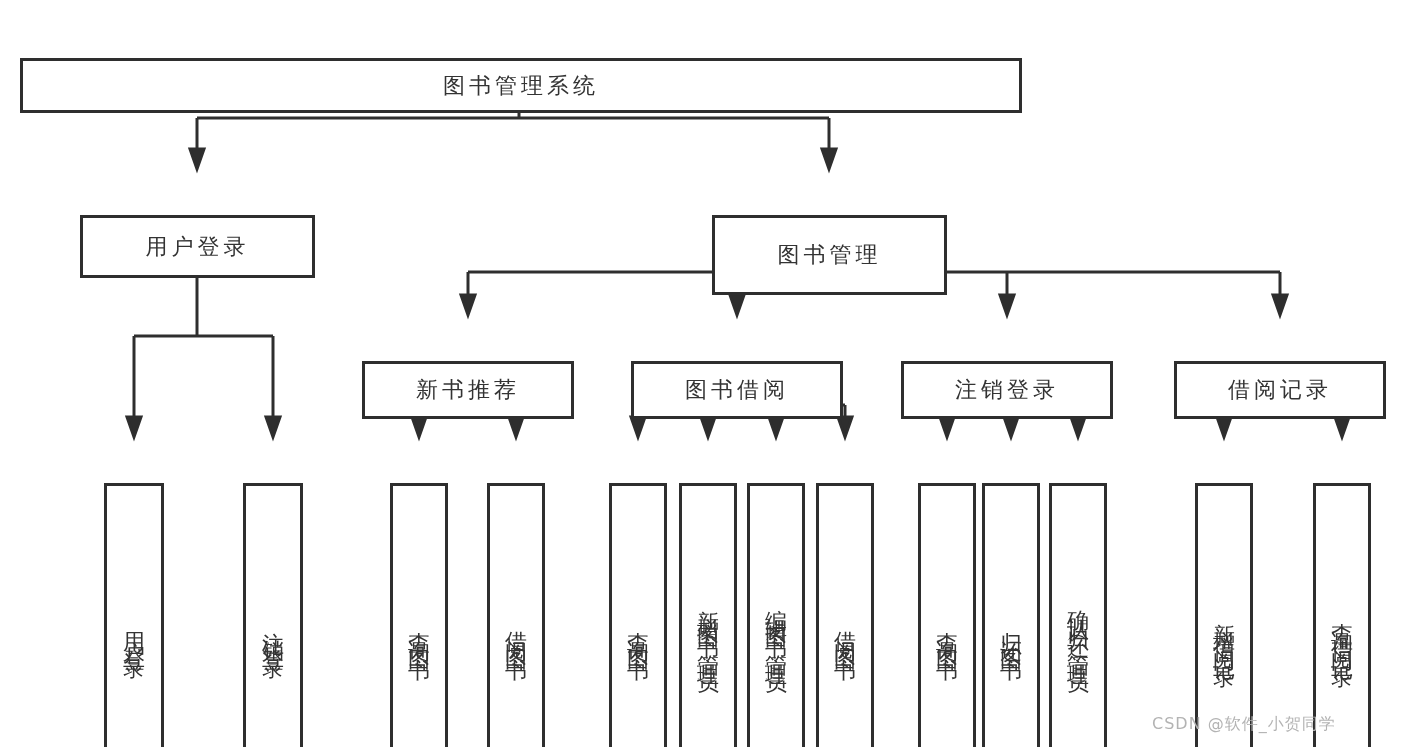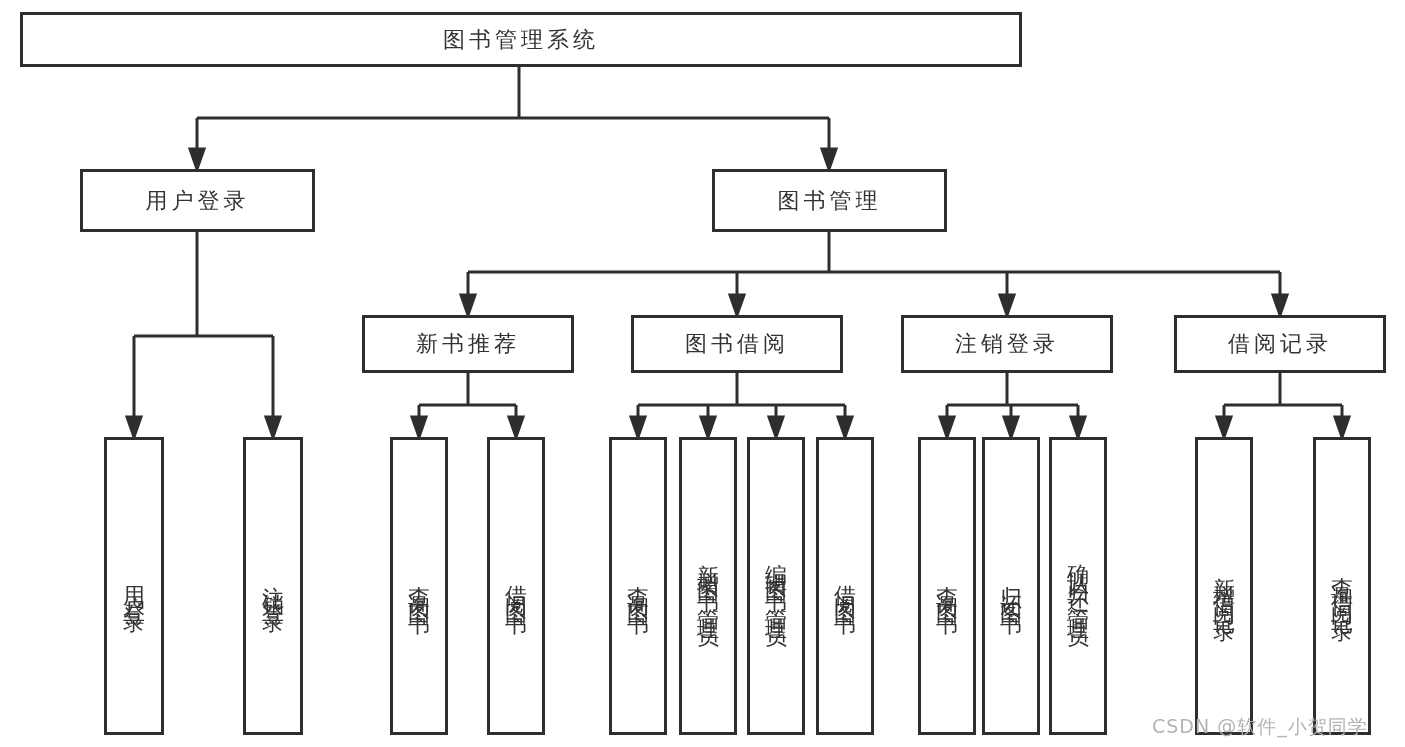--- a/index.html
+++ b/index.html
@@ -24,39 +24,40 @@
   }
   .box {
     position: absolute;
     box-sizing: border-box;
     border: 3px solid #2e2e2e;
     background: #ffffff;
     display: flex;
     align-items: center;
     justify-content: center;
     color: #333333;
+    margin-top: 46px;
   }
   .box .lbl {
     font-size: 22px;
     letter-spacing: 4px;
     white-space: nowrap;
   }
   .box.v .lbl {
     writing-mode: vertical-rl;
     text-orientation: mixed;
     font-size: 22px;
     letter-spacing: 9px;
     line-height: 1;
     white-space: normal;
   }
   .watermark {
     position: absolute;
     left: 1152px;
     top: 714px;
-    font-size: 19px;
+    font-size: 16px;
     color: #b3b3b3;
     letter-spacing: 1px;
     white-space: nowrap;
     z-index: 5;
   }
 </style>
 </head>
 <body>
 
 <div class="stage">
@@ -137,21 +138,21 @@
     </g>
   </svg>
 
   <div class="box" style="left:20px; top:12px; width:1002px; height:55px">
     <span class="lbl">图书管理系统</span>
   </div>
 
   <div class="box" style="left:80px; top:169px; width:235px; height:63px">
     <span class="lbl">用户登录</span>
   </div>
-  <div class="box" style="left:712px; top:169px; width:235px; height:63px">
+  <div class="box" style="left:712px; top:169px; width:235px; height:80px">
     <span class="lbl">图书管理</span>
   </div>
 
   <div class="box" style="left:631px; top:315px; width:212px; height:58px">
     <span class="lbl">图书借阅</span>
   </div>
   <div class="box" style="left:362px; top:315px; width:212px; height:58px">
     <span class="lbl">新书推荐</span>
   </div>
   <div class="box" style="left:901px; top:315px; width:212px; height:58px">

